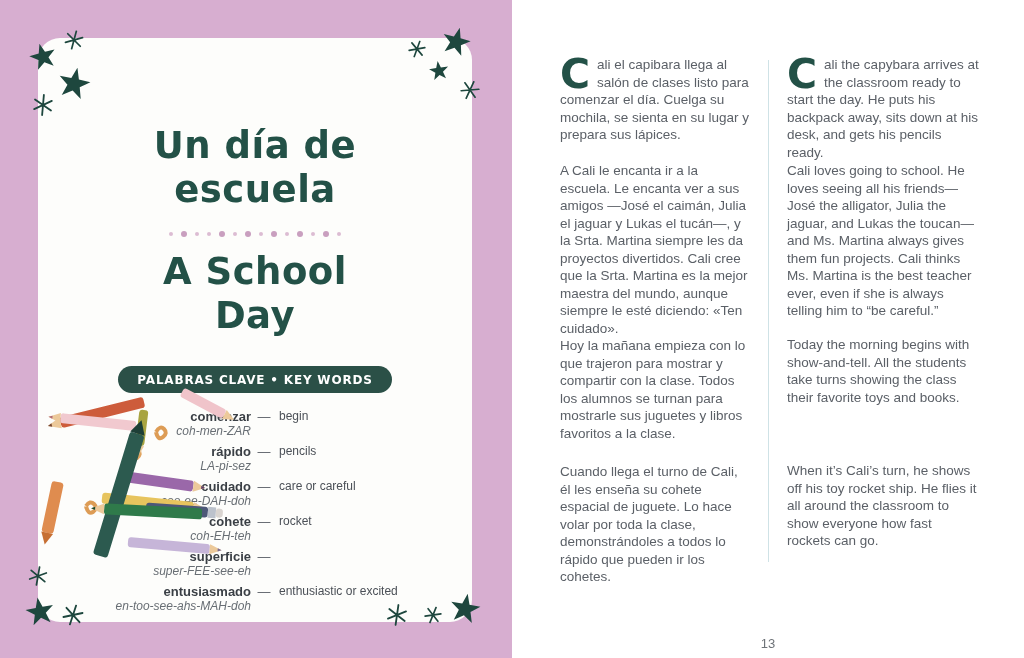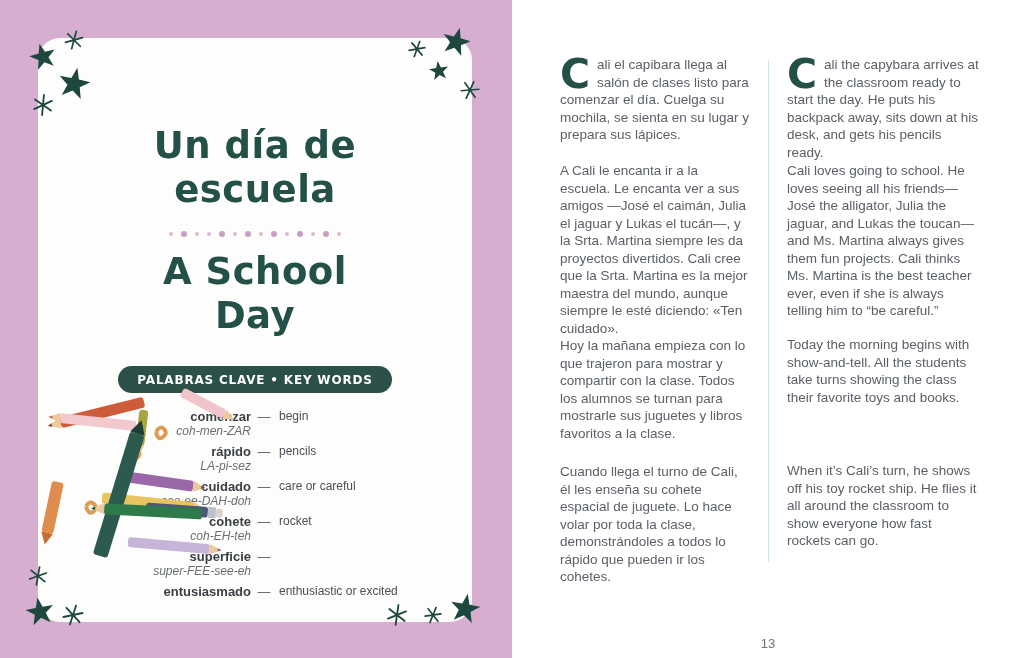--- a/index.html
+++ b/index.html
@@ -191,20 +191,21 @@
           <div class="kw-left">
             <div class="kw-term">superficie</div>
             <div class="kw-pron">super-FEE-see-eh</div>
           </div>
           <div class="kw-dash">—</div>
         </div>
 
         <div class="kw-row">
           <div class="kw-left">
             <div class="kw-term">entusiasmado</div>
+            <div class="kw-pron">en-too-see-ahs-MAH-doh</div>
           </div>
           <div class="kw-dash">—</div>
           <div class="kw-def">enthusiastic or excited</div>
         </div>
 
       </div>
     </div>
   </div>
 
   <div class="pencils">

